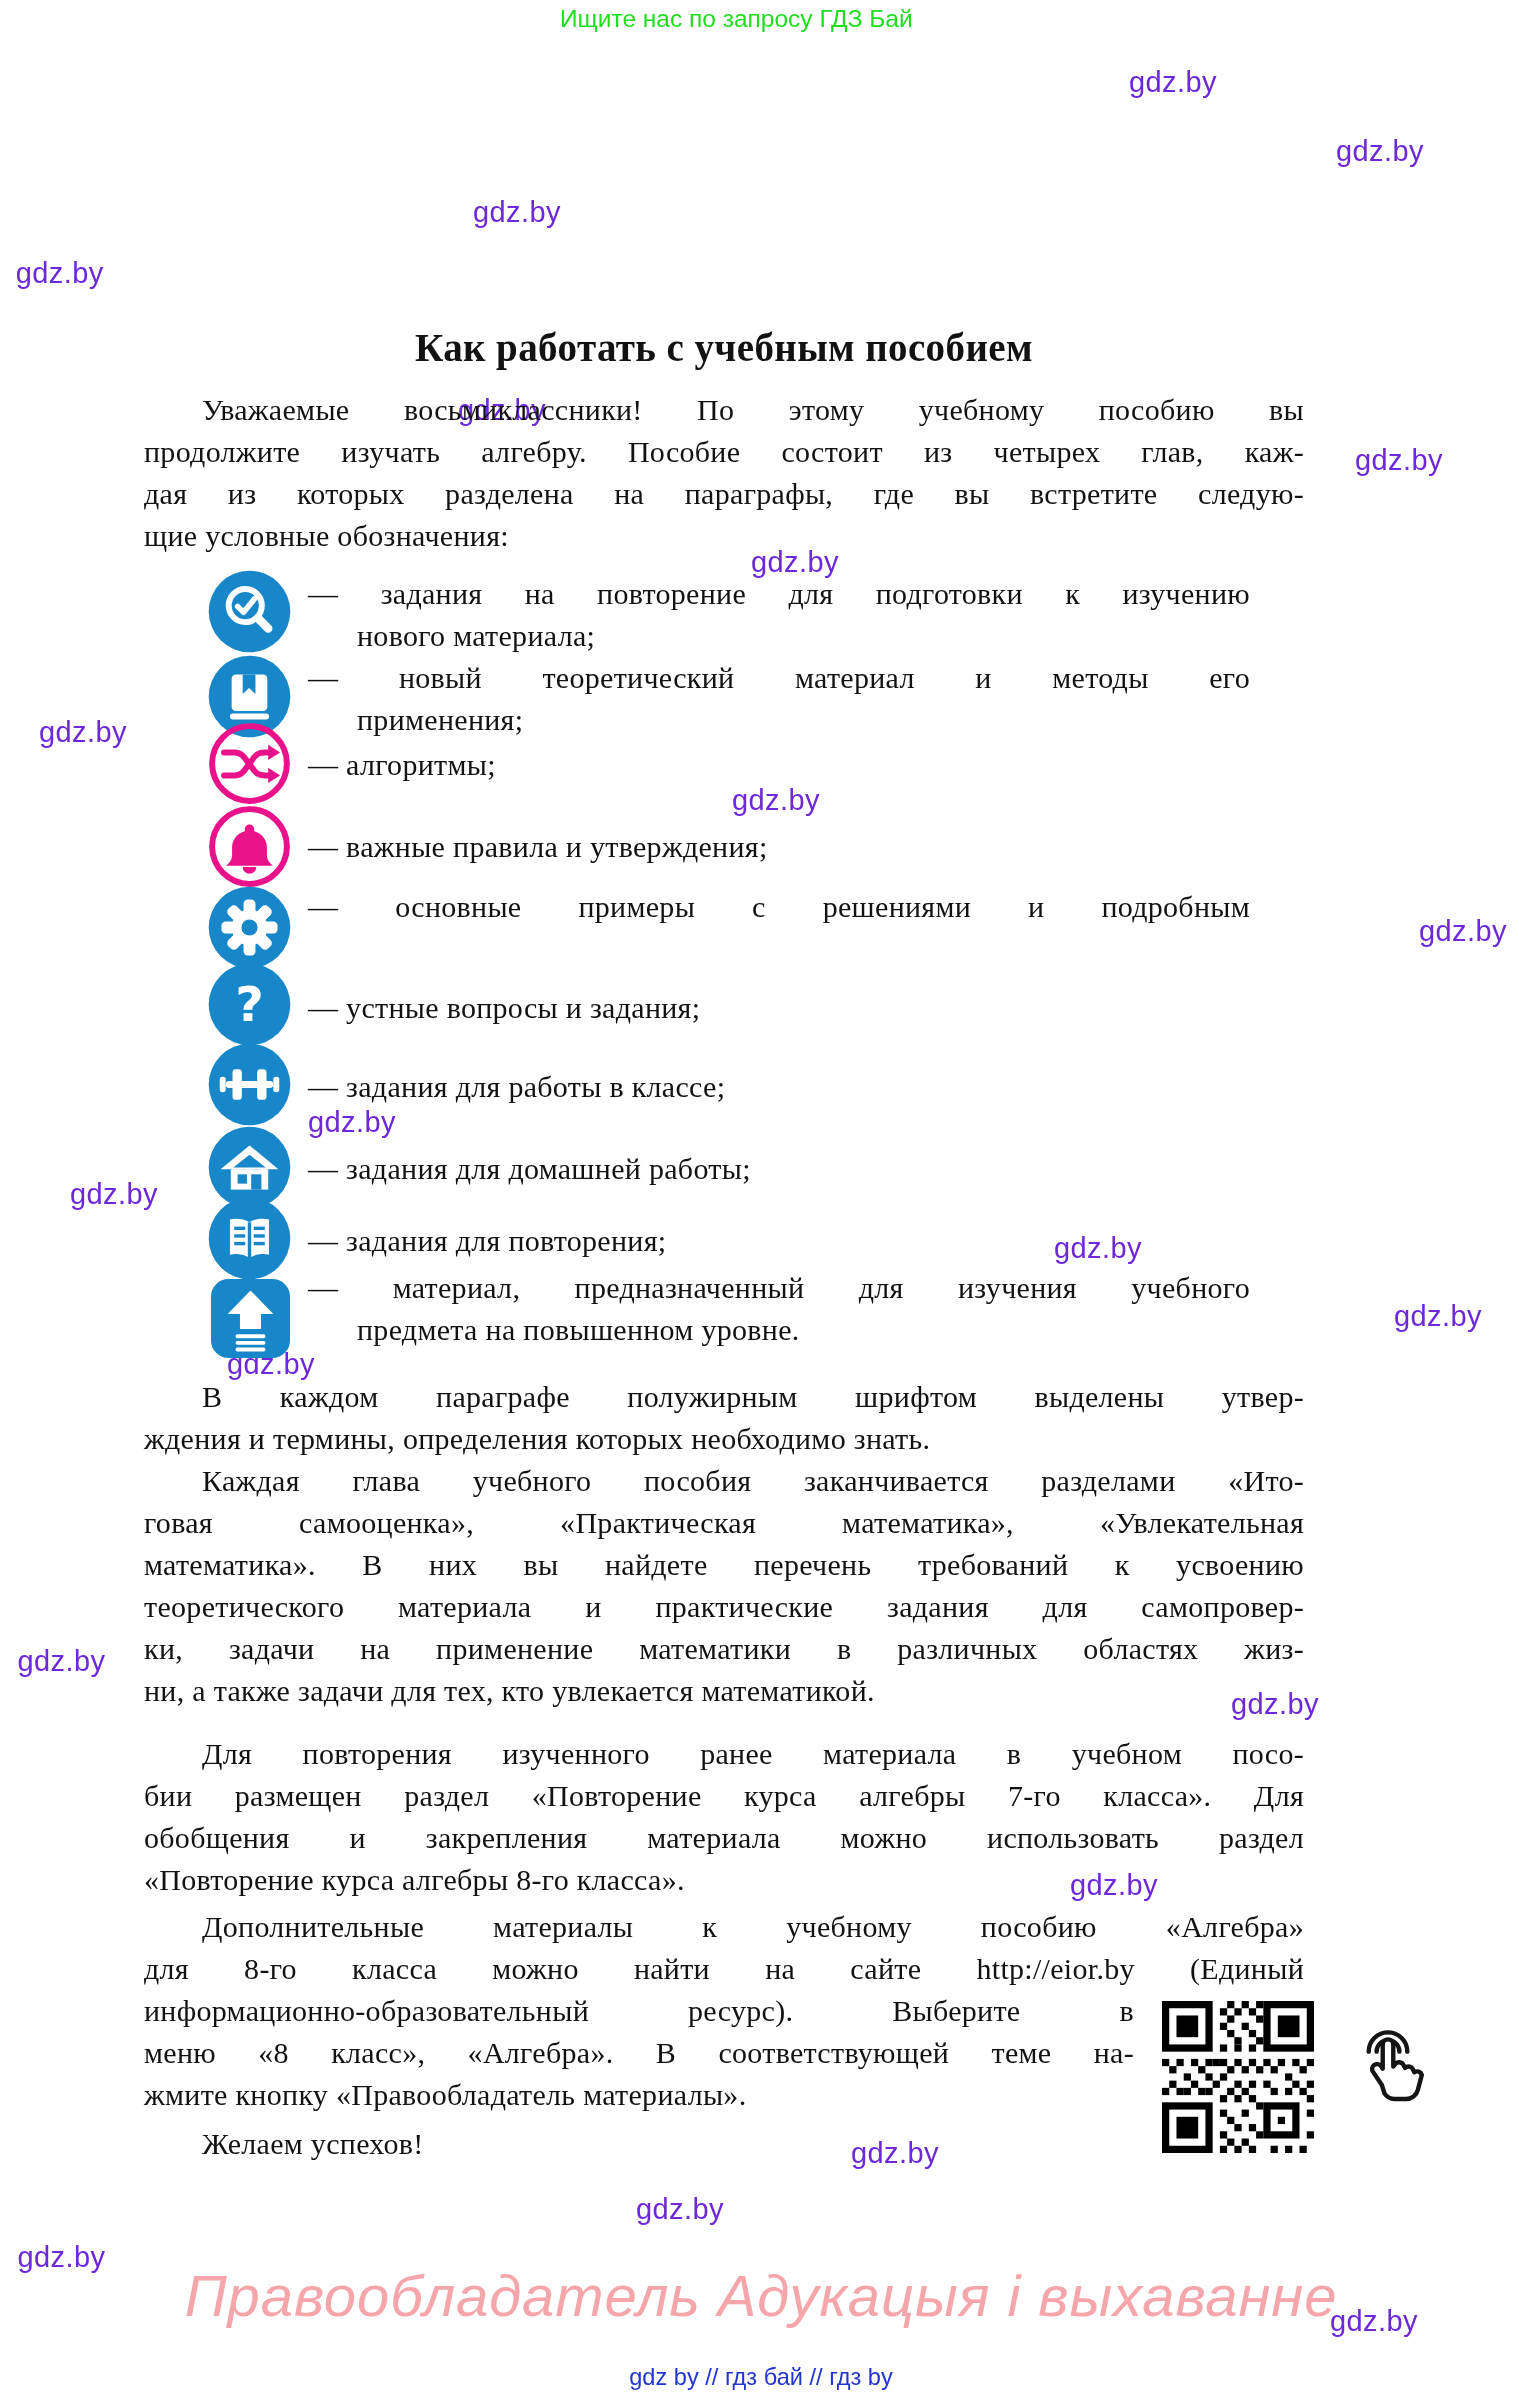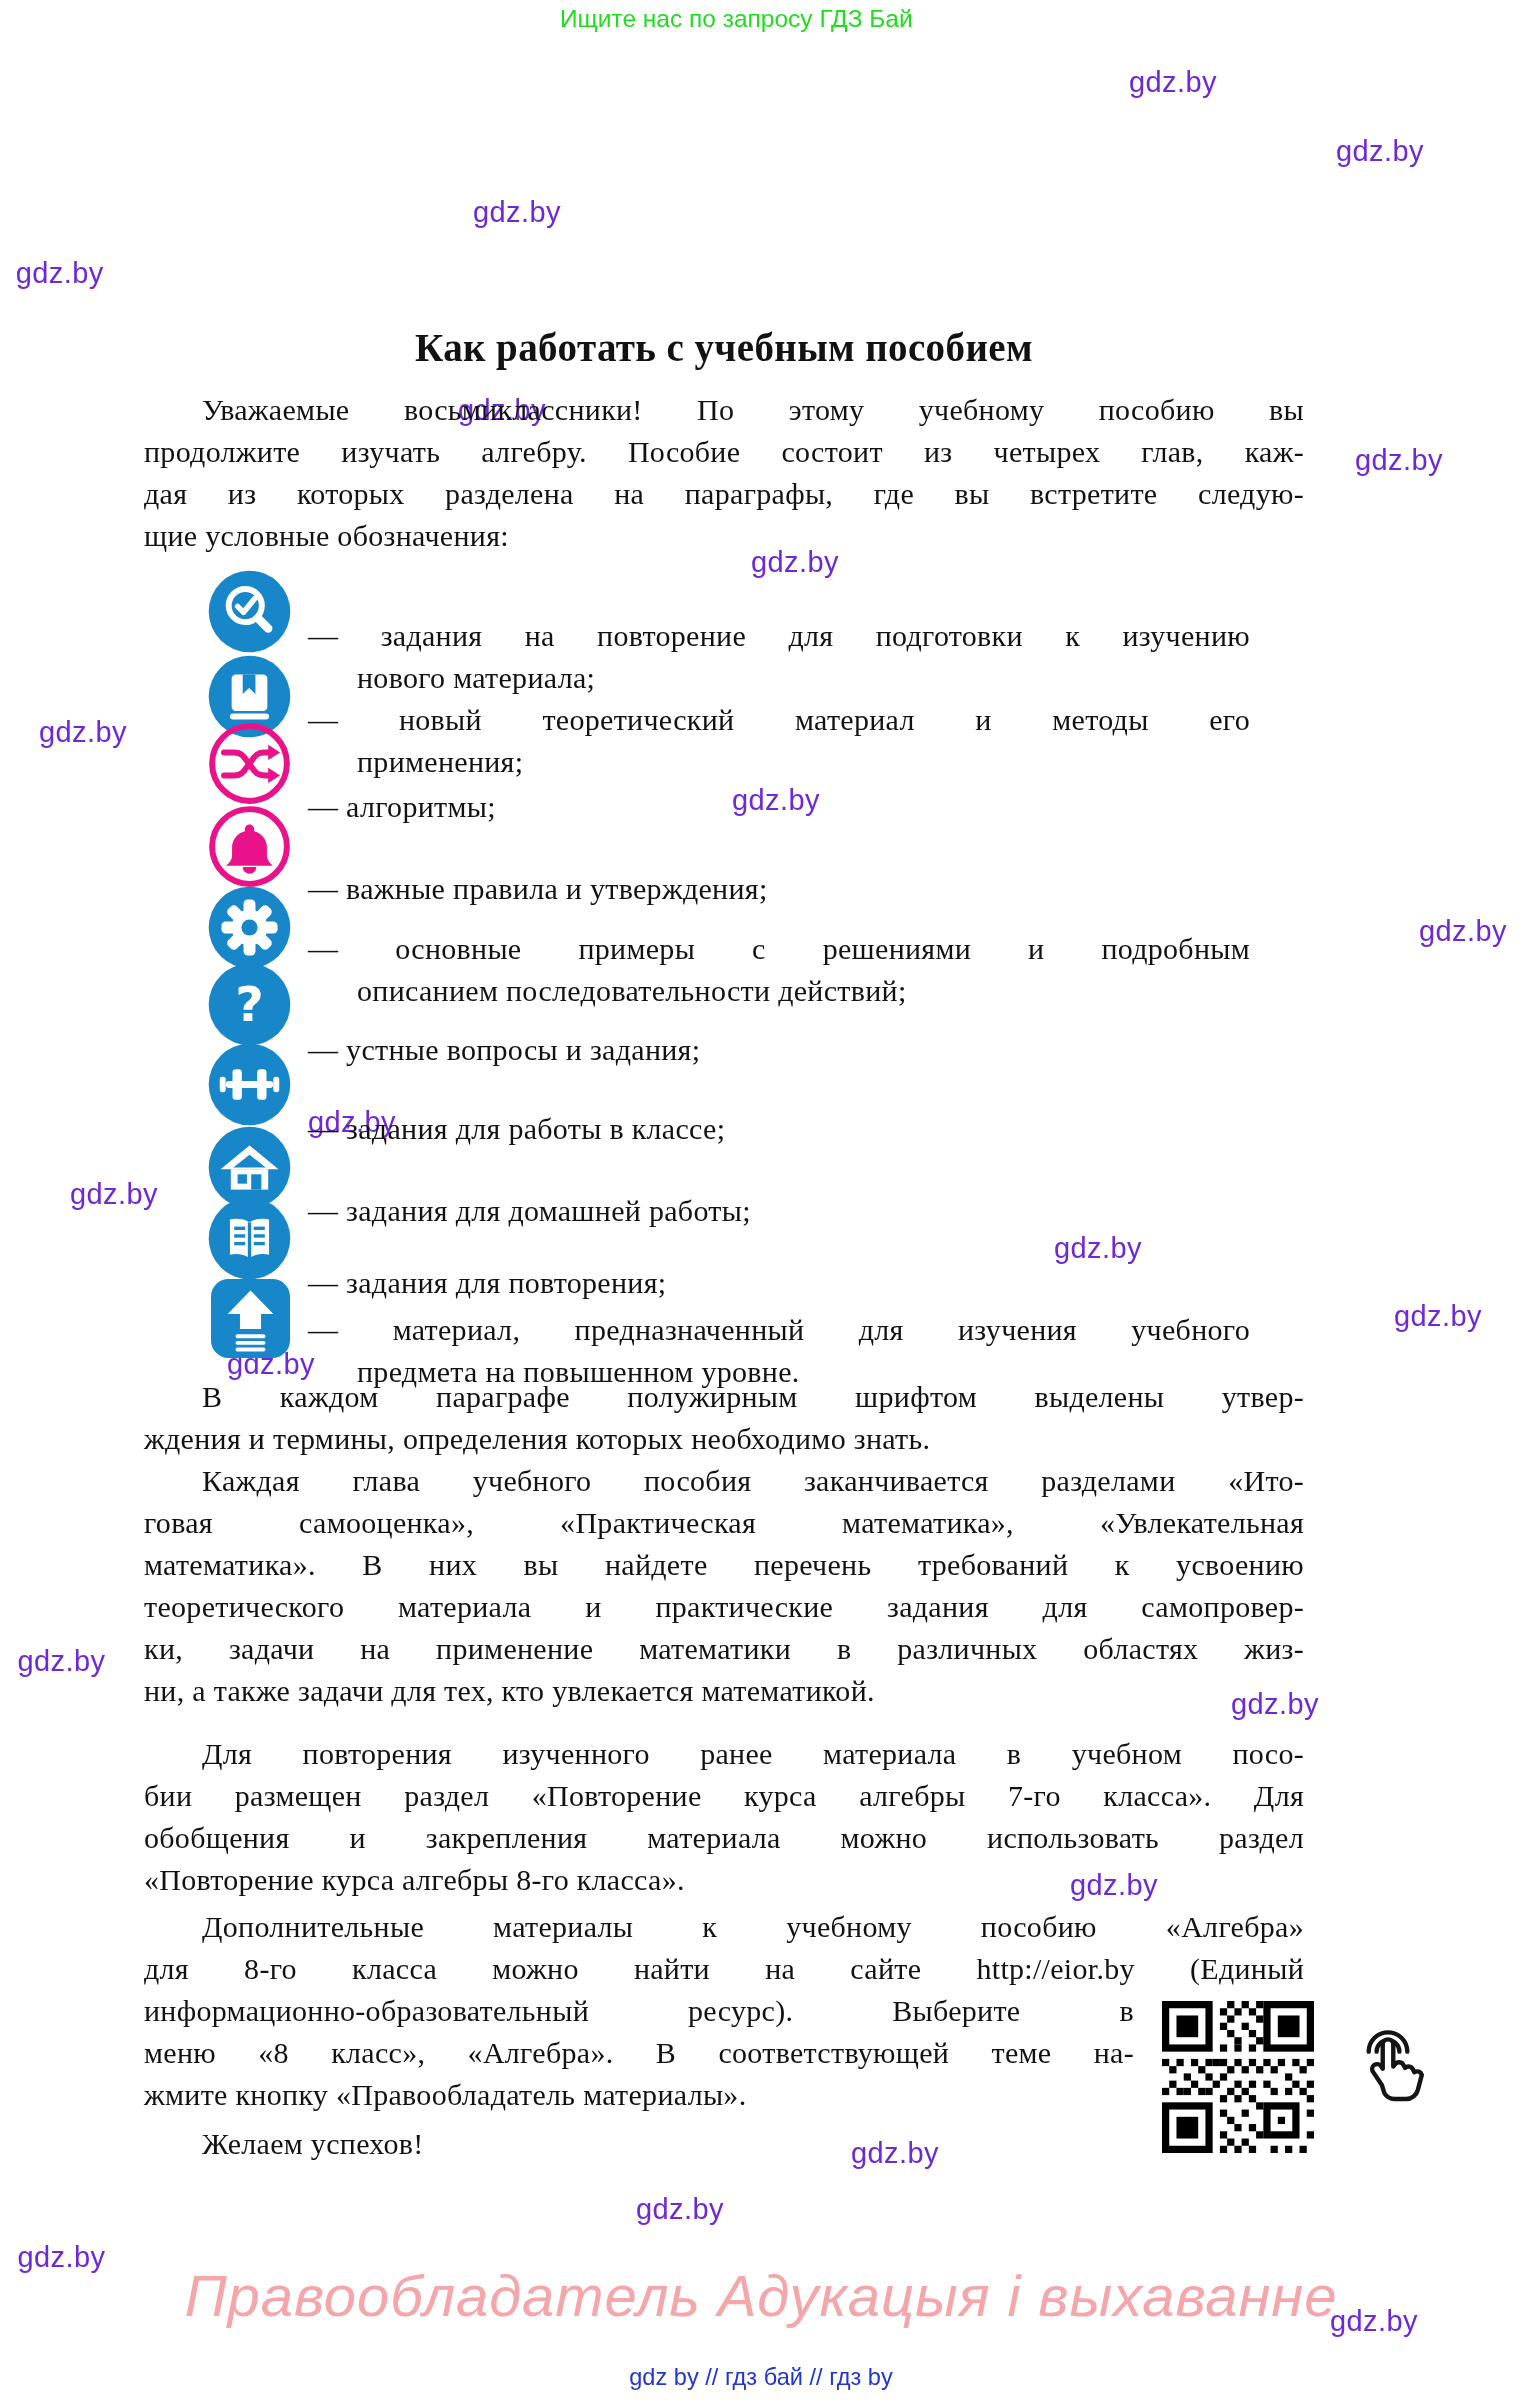--- a/index.html
+++ b/index.html
@@ -7,21 +7,21 @@
         font-family:"Liberation Serif","DejaVu Serif",serif;color:#121212;}
   .wm{position:absolute;font:29px/1 "Liberation Sans","DejaVu Sans",sans-serif;color:#6d28d9;letter-spacing:0.4px;white-space:nowrap;}
   .promo{position:absolute;left:560px;top:3.5px;font:24.5px/1.2 "Liberation Sans","DejaVu Sans",sans-serif;color:#1ede1e;white-space:nowrap;}
   .title{position:absolute;left:144px;top:306px;width:1160px;text-align:center;font-size:39px;font-weight:bold;letter-spacing:0.4px;margin-top:19px;}
   .para{position:absolute;left:144px;width:1160px;font-size:30px;line-height:42px;letter-spacing:0.3px;}
   .para div{height:42px;}
   .jl{text-align:justify;text-align-last:justify;}
   .ll{text-align:left;}
   .ind{text-indent:58px;}
   .narrow{width:990px;}
-  .leg-text{position:absolute;left:308px;width:942px;font-size:30px;line-height:42px;letter-spacing:0.3px;margin-top:42px;}
+  .leg-text{position:absolute;left:308px;width:942px;font-size:30px;line-height:42px;letter-spacing:0.3px;}
   .leg-text div{height:42px;}
   .hang{padding-left:49px;text-indent:-49px;}
   .cont{margin-left:49px;}
   .icon{position:absolute;display:block;}
   .copyright{position:absolute;left:144px;top:2263px;width:1234px;text-align:center;
       font:italic 58px/1.15 "Liberation Sans","DejaVu Sans",sans-serif;color:#f5a6ab;letter-spacing:0.9px;white-space:nowrap;}
   .links{position:absolute;left:144px;top:2363px;width:1234px;text-align:center;
       font:23.6px/1.2 "Liberation Sans","DejaVu Sans",sans-serif;color:#2335cf;white-space:nowrap;}
   svg{display:block;}
 </style>
@@ -175,21 +175,20 @@
     <div class="ll cont">применения;</div>
   </div>
   <div class="leg-text" style="top:744px">
     <div class="ll hang">— алгоритмы;</div>
   </div>
   <div class="leg-text" style="top:826px">
     <div class="ll hang">— важные правила и утверждения;</div>
   </div>
   <div class="leg-text" style="top:886px">
     <div class="jl hang">— основные примеры с решениями и подробным</div>
-    <div class="ll cont">описанием последовательности действий;</div>
   </div>
   <div class="leg-text" style="top:987px">
     <div class="ll hang">— устные вопросы и задания;</div>
   </div>
   <div class="leg-text" style="top:1066px">
     <div class="ll hang">— задания для работы в классе;</div>
   </div>
   <div class="leg-text" style="top:1148px">
     <div class="ll hang">— задания для домашней работы;</div>
   </div>

